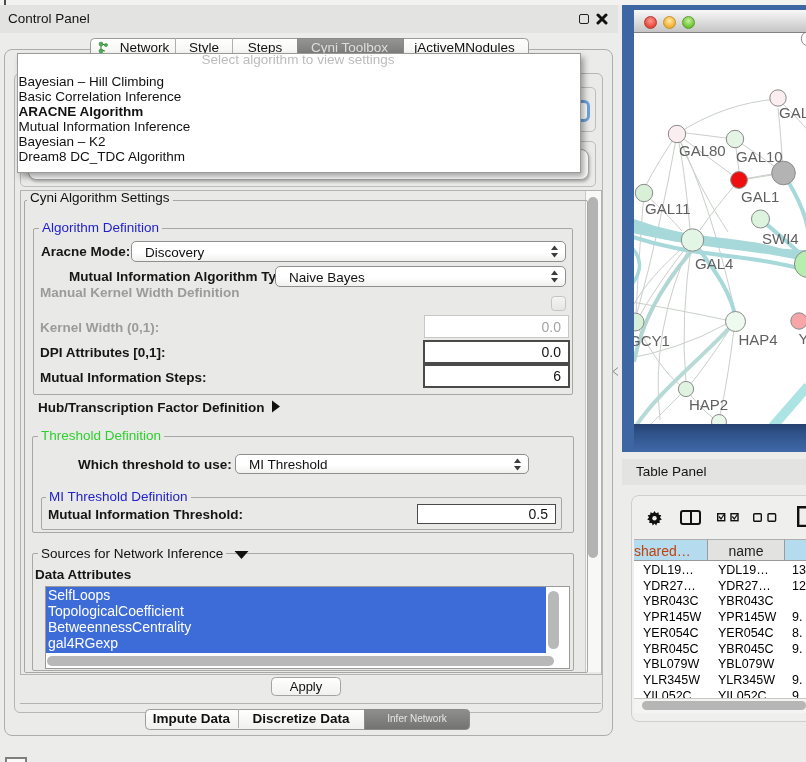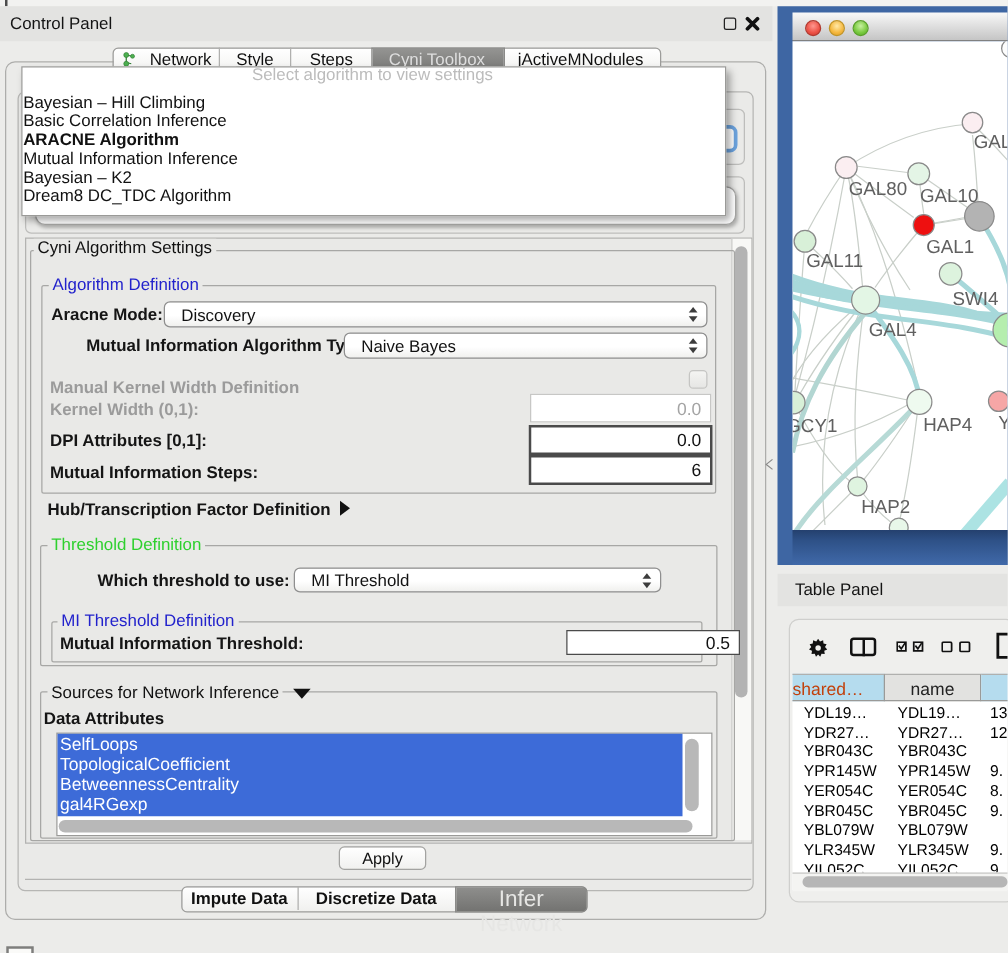--- a/index.html
+++ b/index.html
@@ -62,21 +62,21 @@
     </svg>
   </div>
 <div class="lbl" style="left:41px;top:269px;padding-left:28px;">Mutual Information Algorithm Type:</div>
 <div class="combo" style="left:275px;top:266px;width:289px;height:19px;">
     <span class="ct">Naive Bayes</span>
   <svg class="abs" style="right:6px;top:3px;" width="9" height="13">
       <path d="M4.5 0.5 L8 5 H1Z" fill="#3c3c3c"></path>
       <path d="M4.5 12.5 L8 8 H1Z" fill="#3c3c3c"></path>
     </svg>
   </div>
-<div class="glbl" style="left:40px;top:302px;">Manual Kernel Width Definition</div>
+<div class="glbl" style="left:40px;top:285px;">Manual Kernel Width Definition</div>
 <div class="abs" style="left:551px;top:296px;width:13px;height:13px;border:1px solid #c5c5c3;border-radius:3.5px;
   background:linear-gradient(#f4f4f2,#e6e6e4);"></div>
 <div class="glbl" style="left:40px;top:320px;">Kernel Width (0,1):</div>
 <div class="field" style="left:424px;top:315px;width:143px;height:21px;border:1px solid #c7c7c5;">
     <span style="color:#a4a4a4;">0.0</span>
   </div>
 <div class="lbl" style="left:40px;top:345px;">DPI Attributes [0,1]:</div>
 <div class="field" style="left:423px;top:340px;width:143px;height:20px;border:2px solid #4a4a4a;">
     <span>0.0</span>
   </div>
@@ -96,21 +96,21 @@
     <span class="ct">MI Threshold</span>
   <svg class="abs" style="right:6px;top:2.5px;" width="9" height="13">
       <path d="M4.5 0.5 L8 5 H1Z" fill="#3c3c3c"></path>
       <path d="M4.5 12.5 L8 8 H1Z" fill="#3c3c3c"></path>
     </svg>
   </div>
 
 <div class="gbox" style="left:41px;top:497px;width:519px;height:31px;"></div>
 <div class="gt" style="left:46px;top:490px;color:#2222cc;">MI Threshold Definition</div>
 <div class="lbl" style="left:48px;top:507px;">Mutual Information Threshold:</div>
-<div class="field" style="left:417px;top:504px;width:137px;height:18px;border:1.5px solid #4a4a4a;margin-left:36px;">
+<div class="field" style="left:417px;top:504px;width:137px;height:18px;border:1.5px solid #4a4a4a;">
     <span>0.5</span>
   </div>
 
 <div class="gbox" style="left:32px;top:553px;width:540px;height:116px;"></div>
 <div class="gt" style="left:38px;top:547px;color:#111;">Sources for Network Inference</div>
 <svg class="abs" style="left:234px;top:550px;" width="15" height="10">
     <path d="M0.5 1 H14.5 L7.5 9 Z" fill="#111"></path>
   </svg>
 <div class="lbl" style="left:35px;top:567px;">Data Attributes</div>
 
@@ -124,21 +124,21 @@
   background:linear-gradient(#ffffff,#f1f1ef);font-size:13px;text-align:center;line-height:17px;color:#111;">Apply</div>
 
 <div class="abs" style="left:20px;top:703px;width:581px;height:1px;background:#b3b3b1;"></div>
 
 <div class="abs" style="left:145px;top:709px;width:323px;height:19px;border:1px solid #9c9c9a;border-radius:4.5px;
   background:linear-gradient(#ffffff,#f0f0ee);"></div>
 <div class="abs" style="left:364px;top:709px;width:104px;height:19px;border:1px solid #8a8a88;border-radius:0 4.5px 4.5px 0;
   background:linear-gradient(#8e8e8c,#737371);"></div>
 <div class="abs b" style="left:145px;top:709px;width:93px;height:19px;line-height:20px;text-align:center;font-size:13.5px;color:#111;border-right:1px solid #b0b0ae;">Impute Data</div>
 <div class="abs b" style="left:238px;top:709px;width:126px;height:19px;line-height:20px;text-align:center;font-size:13.5px;color:#111;">Discretize Data</div>
-<div class="abs" style="left:364px;top:709px;width:106px;height:19px;line-height:20px;text-align:center;font-size:18px;color:#e6e6e4;">Infer Network</div>
+<div class="abs" style="left:364px;top:709px;width:106px;height:19px;line-height:20px;text-align:center;font-size:10px;color:#e6e6e4;">Infer Network</div>
 
 <div class="abs" style="left:90px;top:38px;width:437px;height:19px;border:1px solid #9c9c9a;border-radius:4.5px;
   background:linear-gradient(#ffffff,#f1f1ef);"></div>
 <div class="abs" style="left:297px;top:38px;width:105px;height:19px;border:1px solid #8a8a88;
   background:linear-gradient(#949492,#757573);"></div>
 <div class="abs" style="left:90px;top:38px;width:86px;height:19px;line-height:19px;font-size:13.5px;color:#111;text-align:center;border-right:1px solid #b0b0ae;box-sizing:border-box;padding-left:24px;">Network</div>
 <svg class="abs" style="left:98px;top:41px;" width="11" height="13">
   <path d="M3 3 L8 4 M3 9 L7 10 M3 3 L3 9" stroke="#2e7d32" stroke-width="1"></path>
   <circle cx="3" cy="3" r="2" fill="#4caf50" stroke="#2e7d32" stroke-width="0.5"></circle>
   <circle cx="8" cy="4" r="1.6" fill="#4caf50" stroke="#2e7d32" stroke-width="0.5"></circle>

